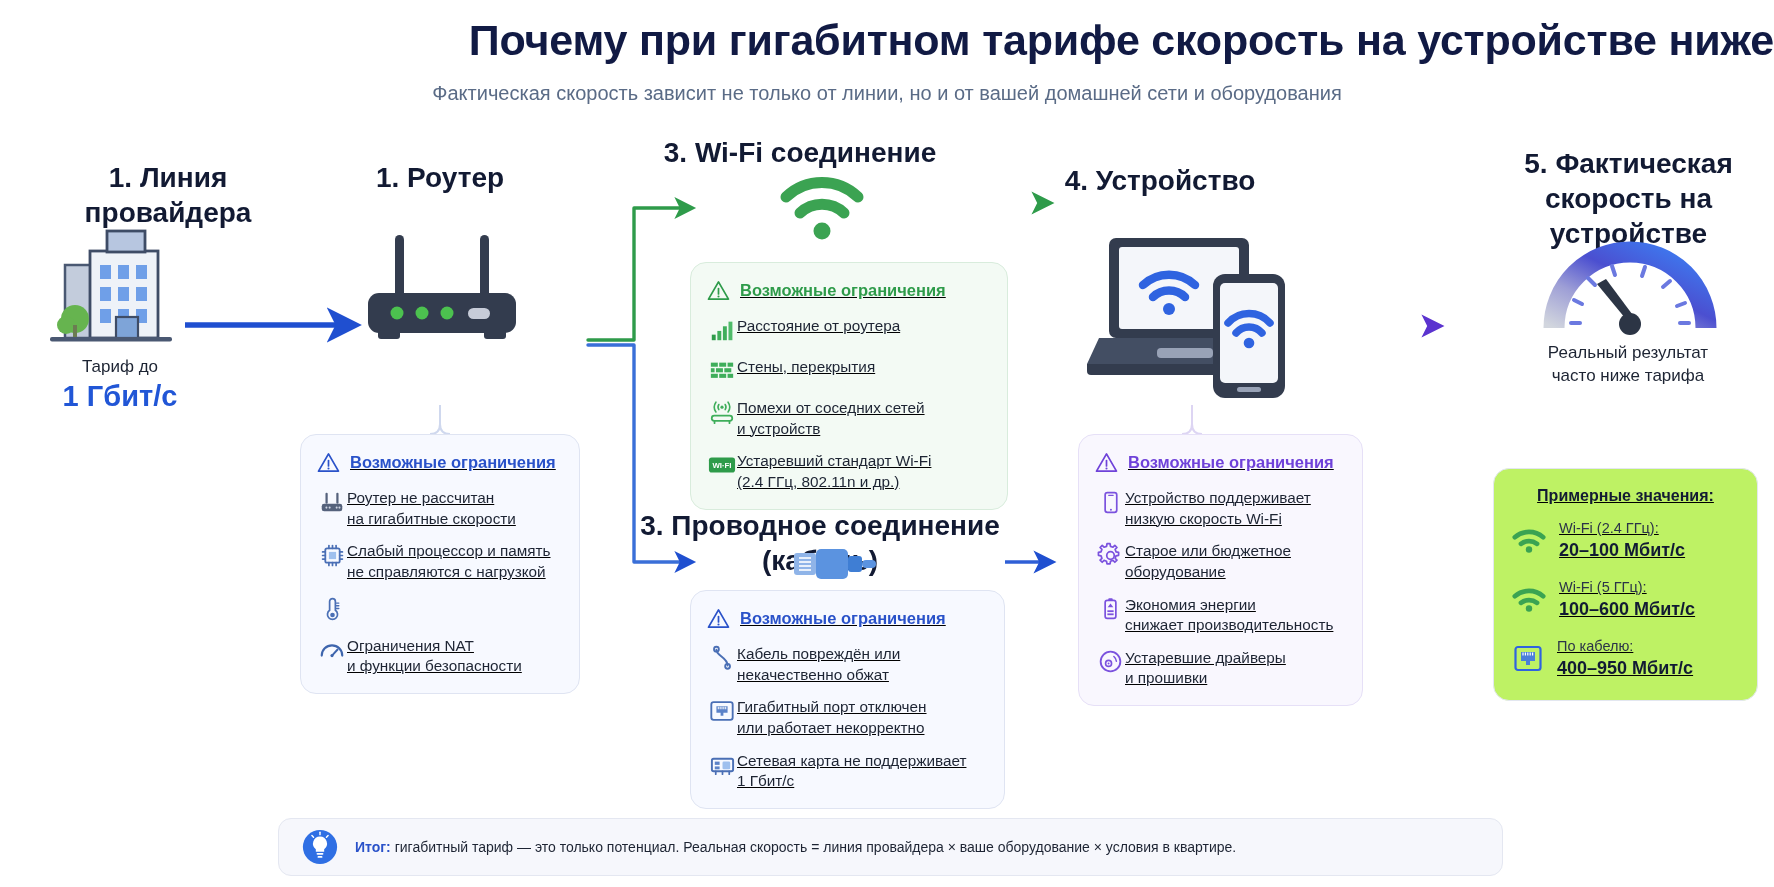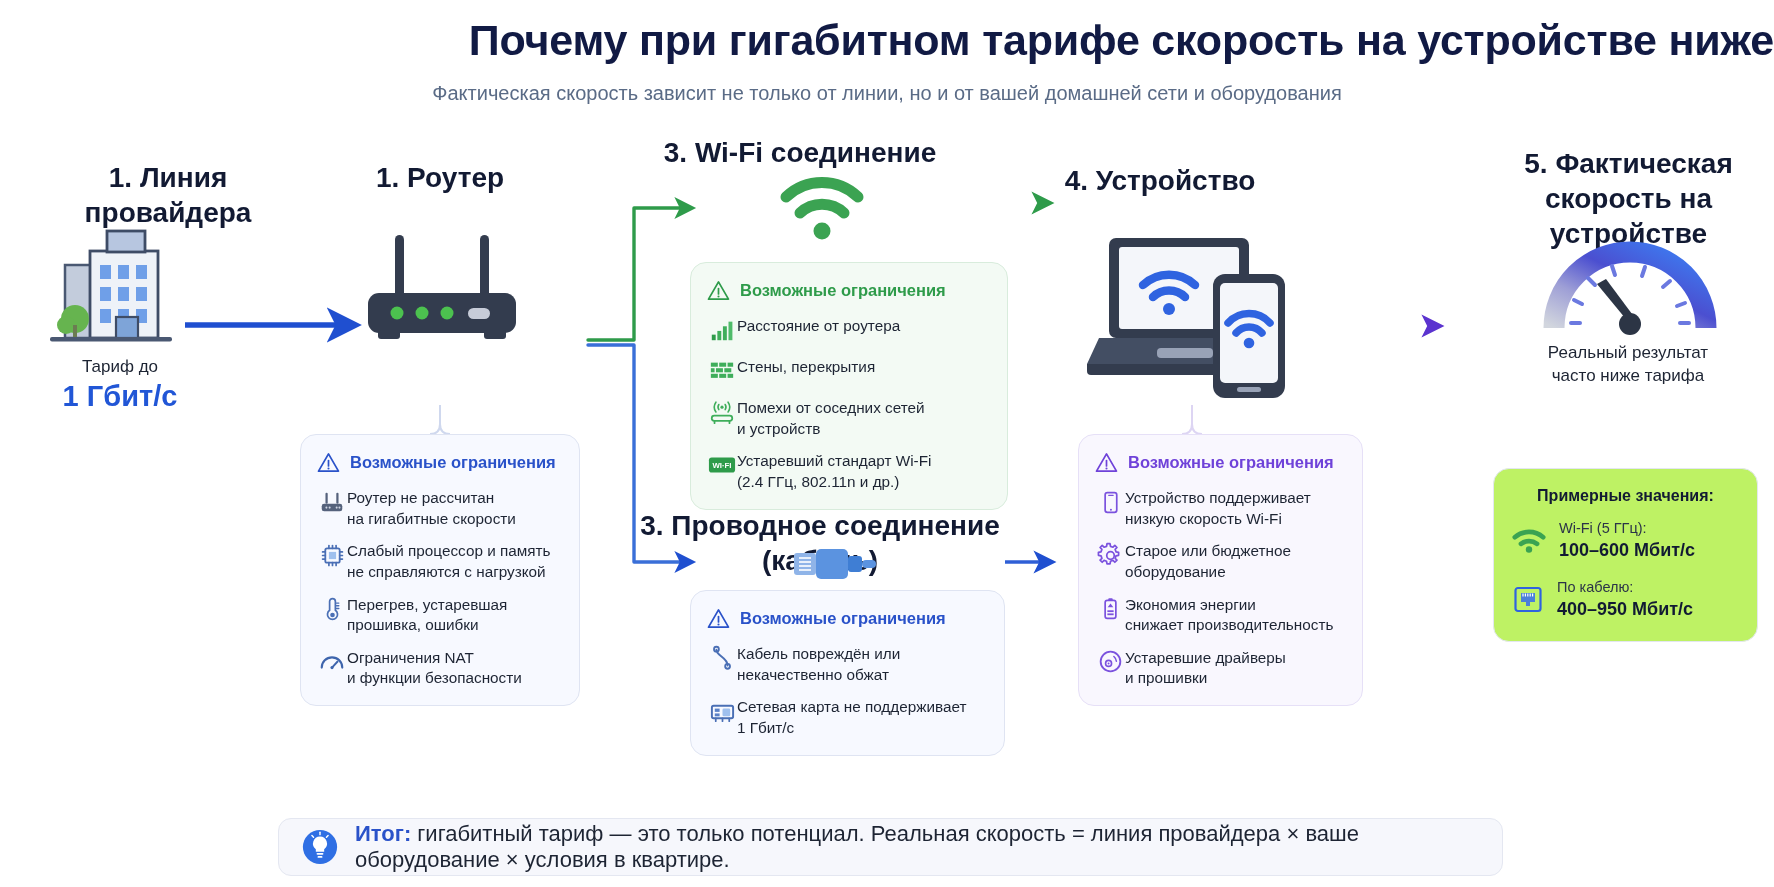--- a/index.html
+++ b/index.html
@@ -31,20 +31,21 @@
     line-height: 1.25;
   }
 
   
   .card {
     position: absolute;
     border-radius: 16px;
     border: 1px solid #dfe4f2;
     background: #f7f9ff;
     padding: 16px 18px 16px 16px;
+    text-decoration: underline;
   }
   .card.green { background: #f3faf4; border-color: #d8ecdc; }
   .card.purple{ background: #f9f7fe; border-color: #e6e0f7; }
   .card.plain { background: #bef264; border-color: #e3e7f0; }
 
   .card-title {
     display: flex; align-items: center; gap: 10px;
     font-size: 16.5px; font-weight: bold; margin-bottom: 13px;
   }
   .card.blue  .card-title { color: #2a52c9; }
@@ -75,21 +76,21 @@
   .est-row:last-child { margin-bottom: 0; }
   .est-lbl { font-size: 14.5px; color: #2b3448; line-height: 1.3; }
   .est-val { font-size: 18px; font-weight: bold; color: #111a33; line-height: 1.35; }
 
   
   .footer {
     position: absolute; left: 278px; top: 818px; width: 1225px; height: 58px;
     background: #f6f7fc; border: 1px solid #e4e7f1; border-radius: 13px;
     display: flex; align-items: center; gap: 16px; padding: 0 22px;
   }
-  .footer-txt { font-size: 22px; color: #1d2433; }
+  .footer-txt { font-size: 14px; color: #1d2433; }
   .footer-txt b { color: #2a52c9; }
 
   svg { display: block; overflow: visible; }
 </style>
 </head>
 <body>
 
 <div id="stage">
 
   <div class="title">Почему при гигабитном тарифе скорость на устройстве ниже</div>
@@ -231,22 +232,20 @@
         <svg width="27" height="27" viewBox="0 0 30 30">
           <path d="M15 4 a3.2 3.2 0 0 1 3.2 3.2 V17 a5.6 5.6 0 1 1 -6.4 0 V7.2 A3.2 3.2 0 0 1 15 4 Z" fill="none" stroke="#4a6fb5" stroke-width="1.9"></path>
           <circle cx="15" cy="22.2" r="2.6" fill="#4a6fb5"></circle>
           <g stroke="#4a6fb5" stroke-width="1.6" stroke-linecap="round">
             <line x1="19.4" y1="9" x2="22" y2="9"></line>
               <line x1="19.4" y1="12" x2="22" y2="12"></line>
               <line x1="19.4" y1="15" x2="22" y2="15"></line>
           </g>
         </svg>
       </span>
-      <span class="txt" style="white-space: pre-line;">Перегрев, устаревшая
-прошивка, ошибки</span>
     </div>
 
     <div class="row">
       <span class="ico">
         <svg width="28" height="28" viewBox="0 0 30 30">
           <path d="M4 21 A11 11 0 0 1 26 21" fill="none" stroke="#3e65ad" stroke-width="2.3" stroke-linecap="round"></path>
           <line x1="15" y1="21" x2="21" y2="14.5" stroke="#3e65ad" stroke-width="2.1" stroke-linecap="round"></line>
           <circle cx="15" cy="21" r="1.7" fill="#3e65ad"></circle>
         </svg>
       </span>
@@ -365,20 +364,37 @@
         <svg width="26" height="26" viewBox="0 0 28 28">
           <path d="M8 5 C8 12, 20 13, 20 22" fill="none" stroke="#4a6fb5" stroke-width="2.1" stroke-linecap="round"></path>
           <circle cx="8" cy="4.5" r="2.6" fill="none" stroke="#4a6fb5" stroke-width="2"></circle>
           <circle cx="20" cy="23" r="2.6" fill="none" stroke="#4a6fb5" stroke-width="2"></circle>
         </svg>
       </span>
       <span class="txt" style="white-space: pre-line;">Кабель повреждён или
 некачественно обжат</span>
     </div>
 
+    <div class="row">
+      <span class="ico">
+        <svg width="26" height="26" viewBox="0 0 28 28">
+          <rect x="2.5" y="4.5" width="23" height="19" rx="2.5" fill="none" stroke="#4a6fb5" stroke-width="2"></rect>
+          <path d="M8 9 H20 V16 L15.5 16 V19 H12.5 V16 L8 16 Z" fill="#5b82c8"></path>
+          <g stroke="#ffffff" stroke-width="1.1">
+            <line x1="10" y1="9.5" x2="10" y2="12"></line>
+              <line x1="12" y1="9.5" x2="12" y2="12"></line>
+            <line x1="14" y1="9.5" x2="14" y2="12"></line>
+              <line x1="16" y1="9.5" x2="16" y2="12"></line>
+            <line x1="18" y1="9.5" x2="18" y2="12"></line>
+          </g>
+        </svg>
+      </span>
+      <span class="txt" style="white-space: pre-line;">Гигабитный порт отключен
+или работает некорректно</span>
+    </div>
 
     <div class="row">
       <span class="ico">
         <svg width="27" height="27" viewBox="0 0 28 28">
           <rect x="3" y="8" width="22" height="13" rx="1.8" fill="none" stroke="#4a6fb5" stroke-width="2"></rect>
           <rect x="6" y="11" width="5" height="3.4" fill="#5b82c8"></rect>
           <rect x="6" y="16" width="5" height="3" fill="#5b82c8"></rect>
           <rect x="14" y="11" width="8" height="8" rx="1.4" fill="#9fc0ee"></rect>
           <g stroke="#4a6fb5" stroke-width="1.8" stroke-linecap="round">
             <line x1="7" y1="21" x2="7" y2="24"></line>
@@ -504,20 +520,33 @@
     <path d="M90 96 L57 56 L66 51 L95 90 Z" fill="#2c3545"></path>
     <circle cx="90" cy="96" r="11" fill="#2c3545"></circle>
   </svg>
 
   <div class="cap" style="left:1488px;top:342px;width:280px;white-space:pre-line;">Реальный результат
 часто ниже тарифа</div>
 
   <div class="card plain" style="left:1493px;top:468px;width:265px;padding:18px 18px 20px;">
     <div class="est-title">Примерные значения:</div>
 
+    <div class="est-row">
+      <span class="ico">
+        <svg width="34" height="26" viewBox="0 0 36 26">
+          <path d="M3 9 A23 23 0 0 1 33 9" fill="none" stroke="#3ba352" stroke-width="5" stroke-linecap="round"></path>
+          <path d="M9.5 16 A14 14 0 0 1 26.5 16" fill="none" stroke="#3ba352" stroke-width="5" stroke-linecap="round"></path>
+          <circle cx="18" cy="22" r="3.4" fill="#3ba352"></circle>
+        </svg>
+      </span>
+      <span>
+        <span class="est-lbl">Wi-Fi (2.4 ГГц):</span><br>
+        <span class="est-val">20–100 Мбит/с</span>
+      </span>
+    </div>
 
     <div class="est-row">
       <span class="ico">
         <svg width="34" height="26" viewBox="0 0 36 26">
           <path d="M3 9 A23 23 0 0 1 33 9" fill="none" stroke="#3ba352" stroke-width="5" stroke-linecap="round"></path>
           <path d="M9.5 16 A14 14 0 0 1 26.5 16" fill="none" stroke="#3ba352" stroke-width="5" stroke-linecap="round"></path>
           <circle cx="18" cy="22" r="3.4" fill="#3ba352"></circle>
         </svg>
       </span>
       <span>

